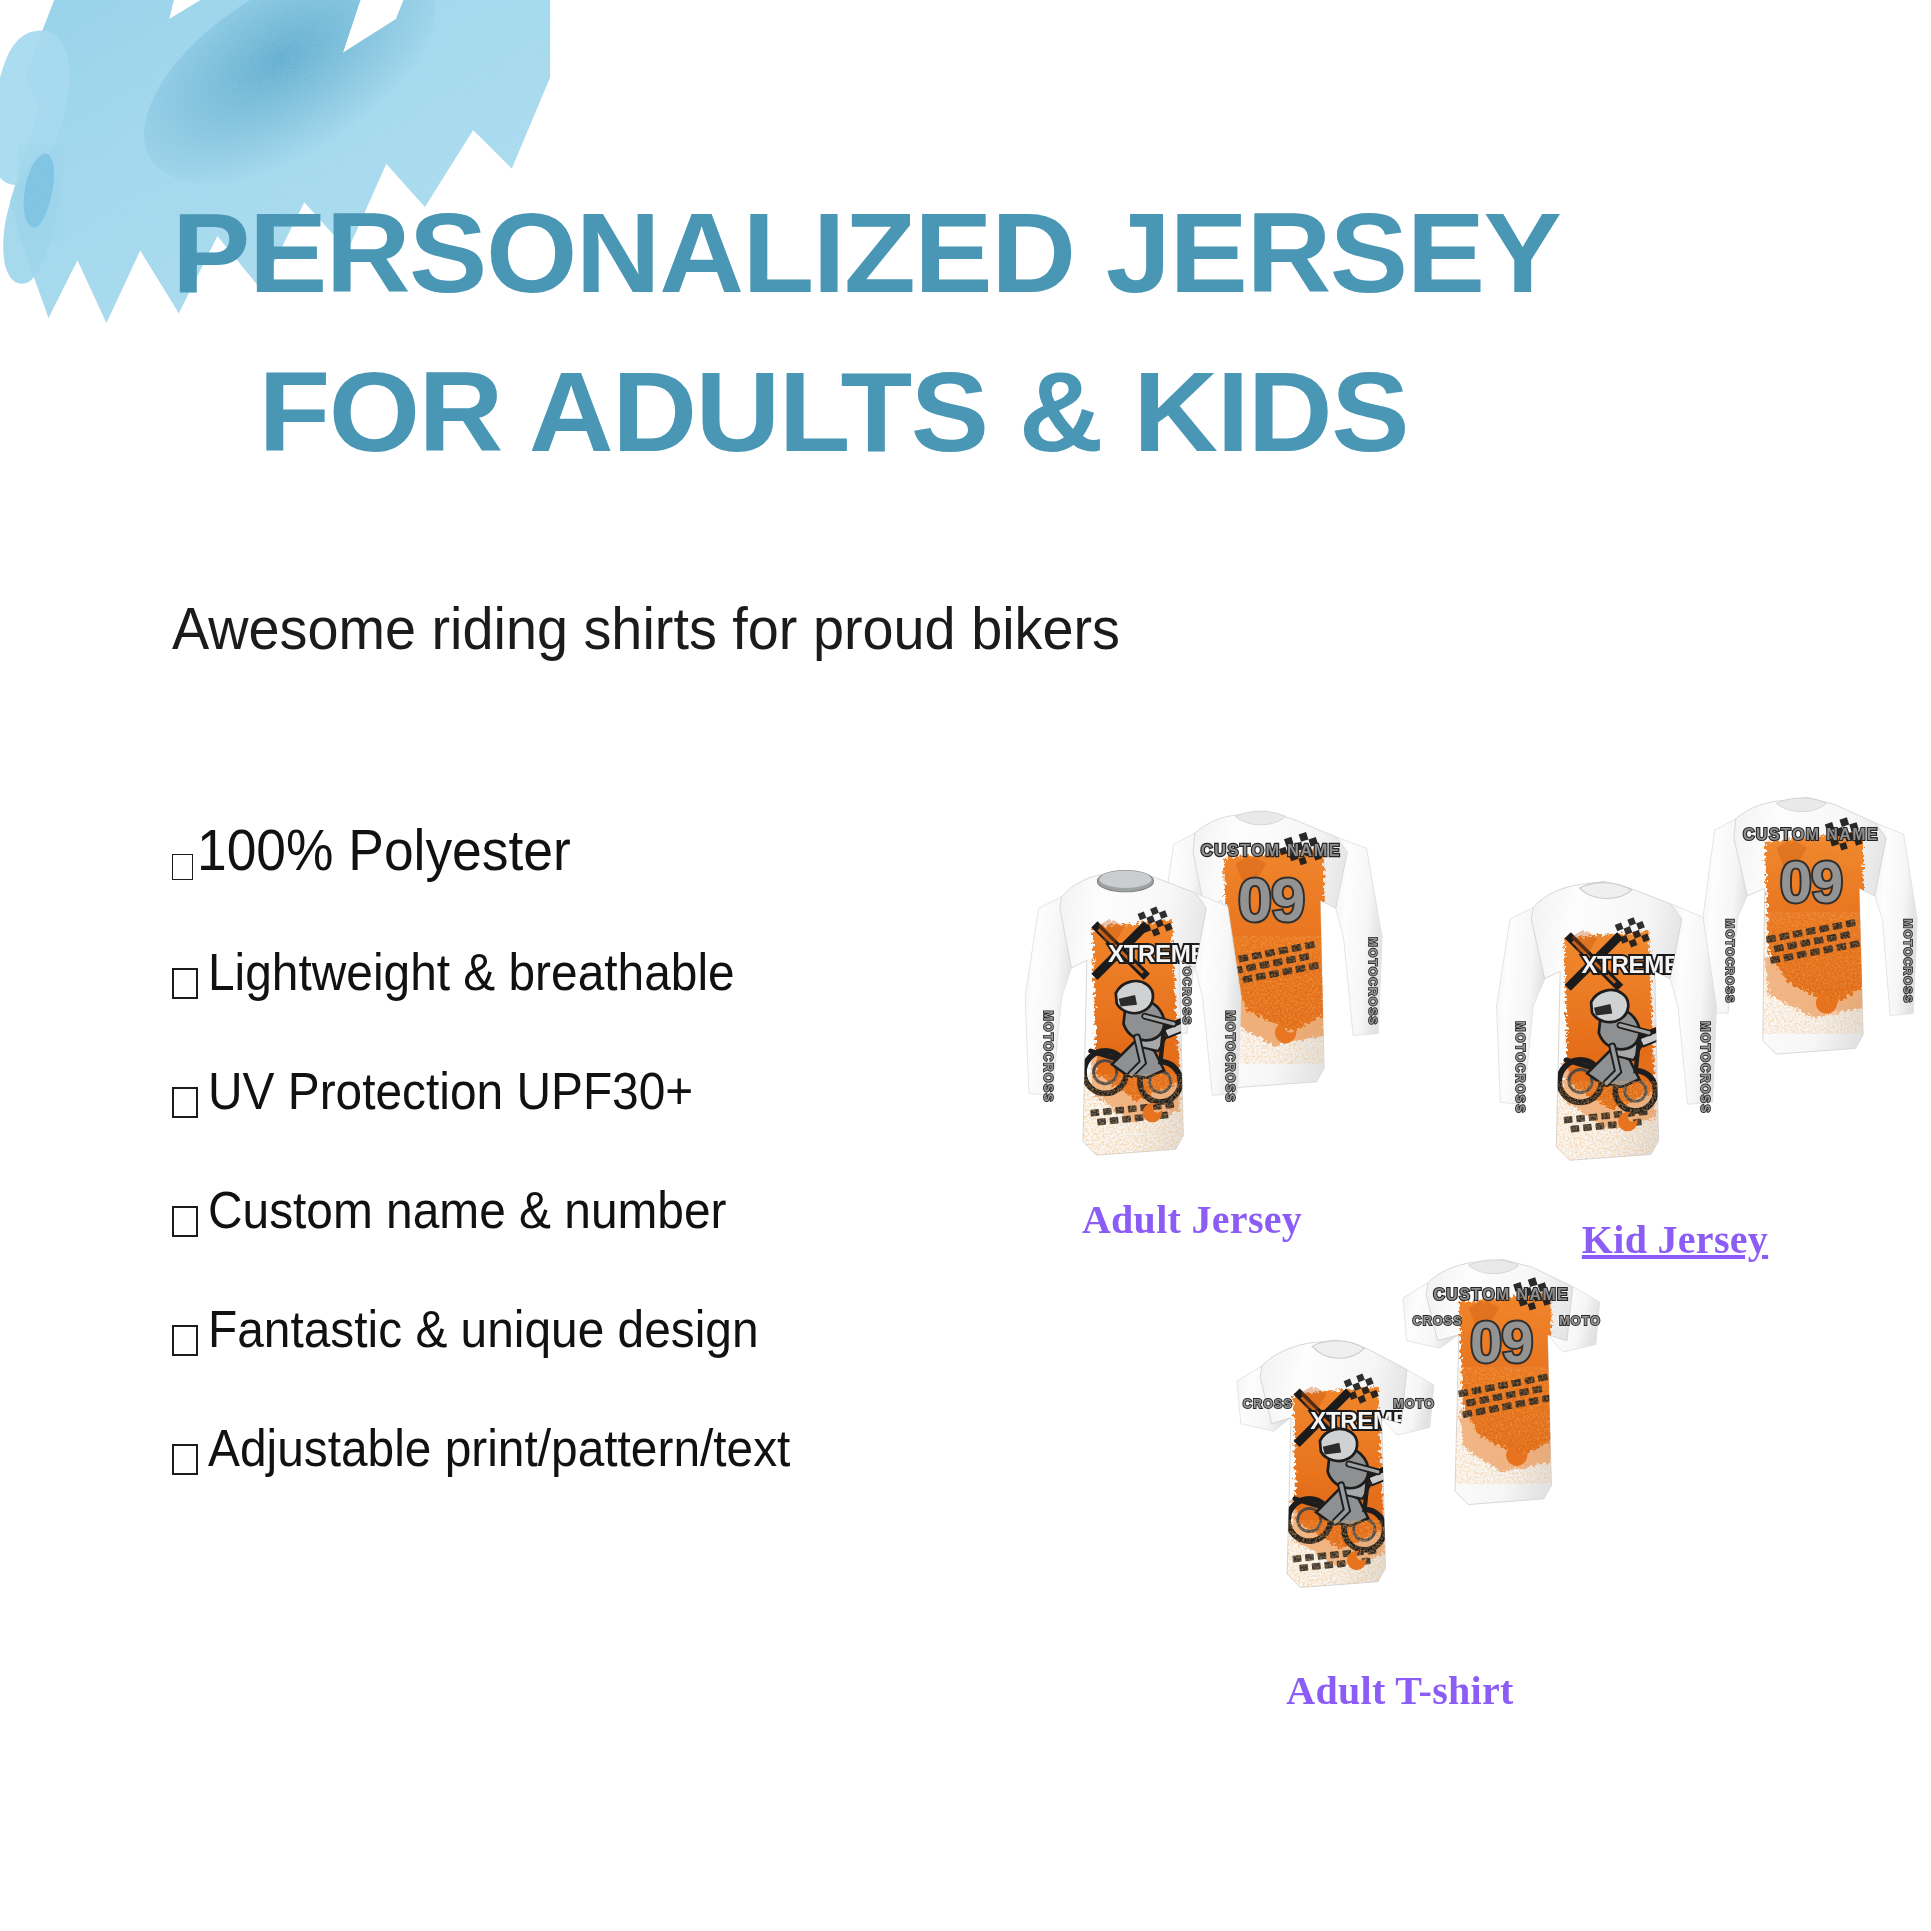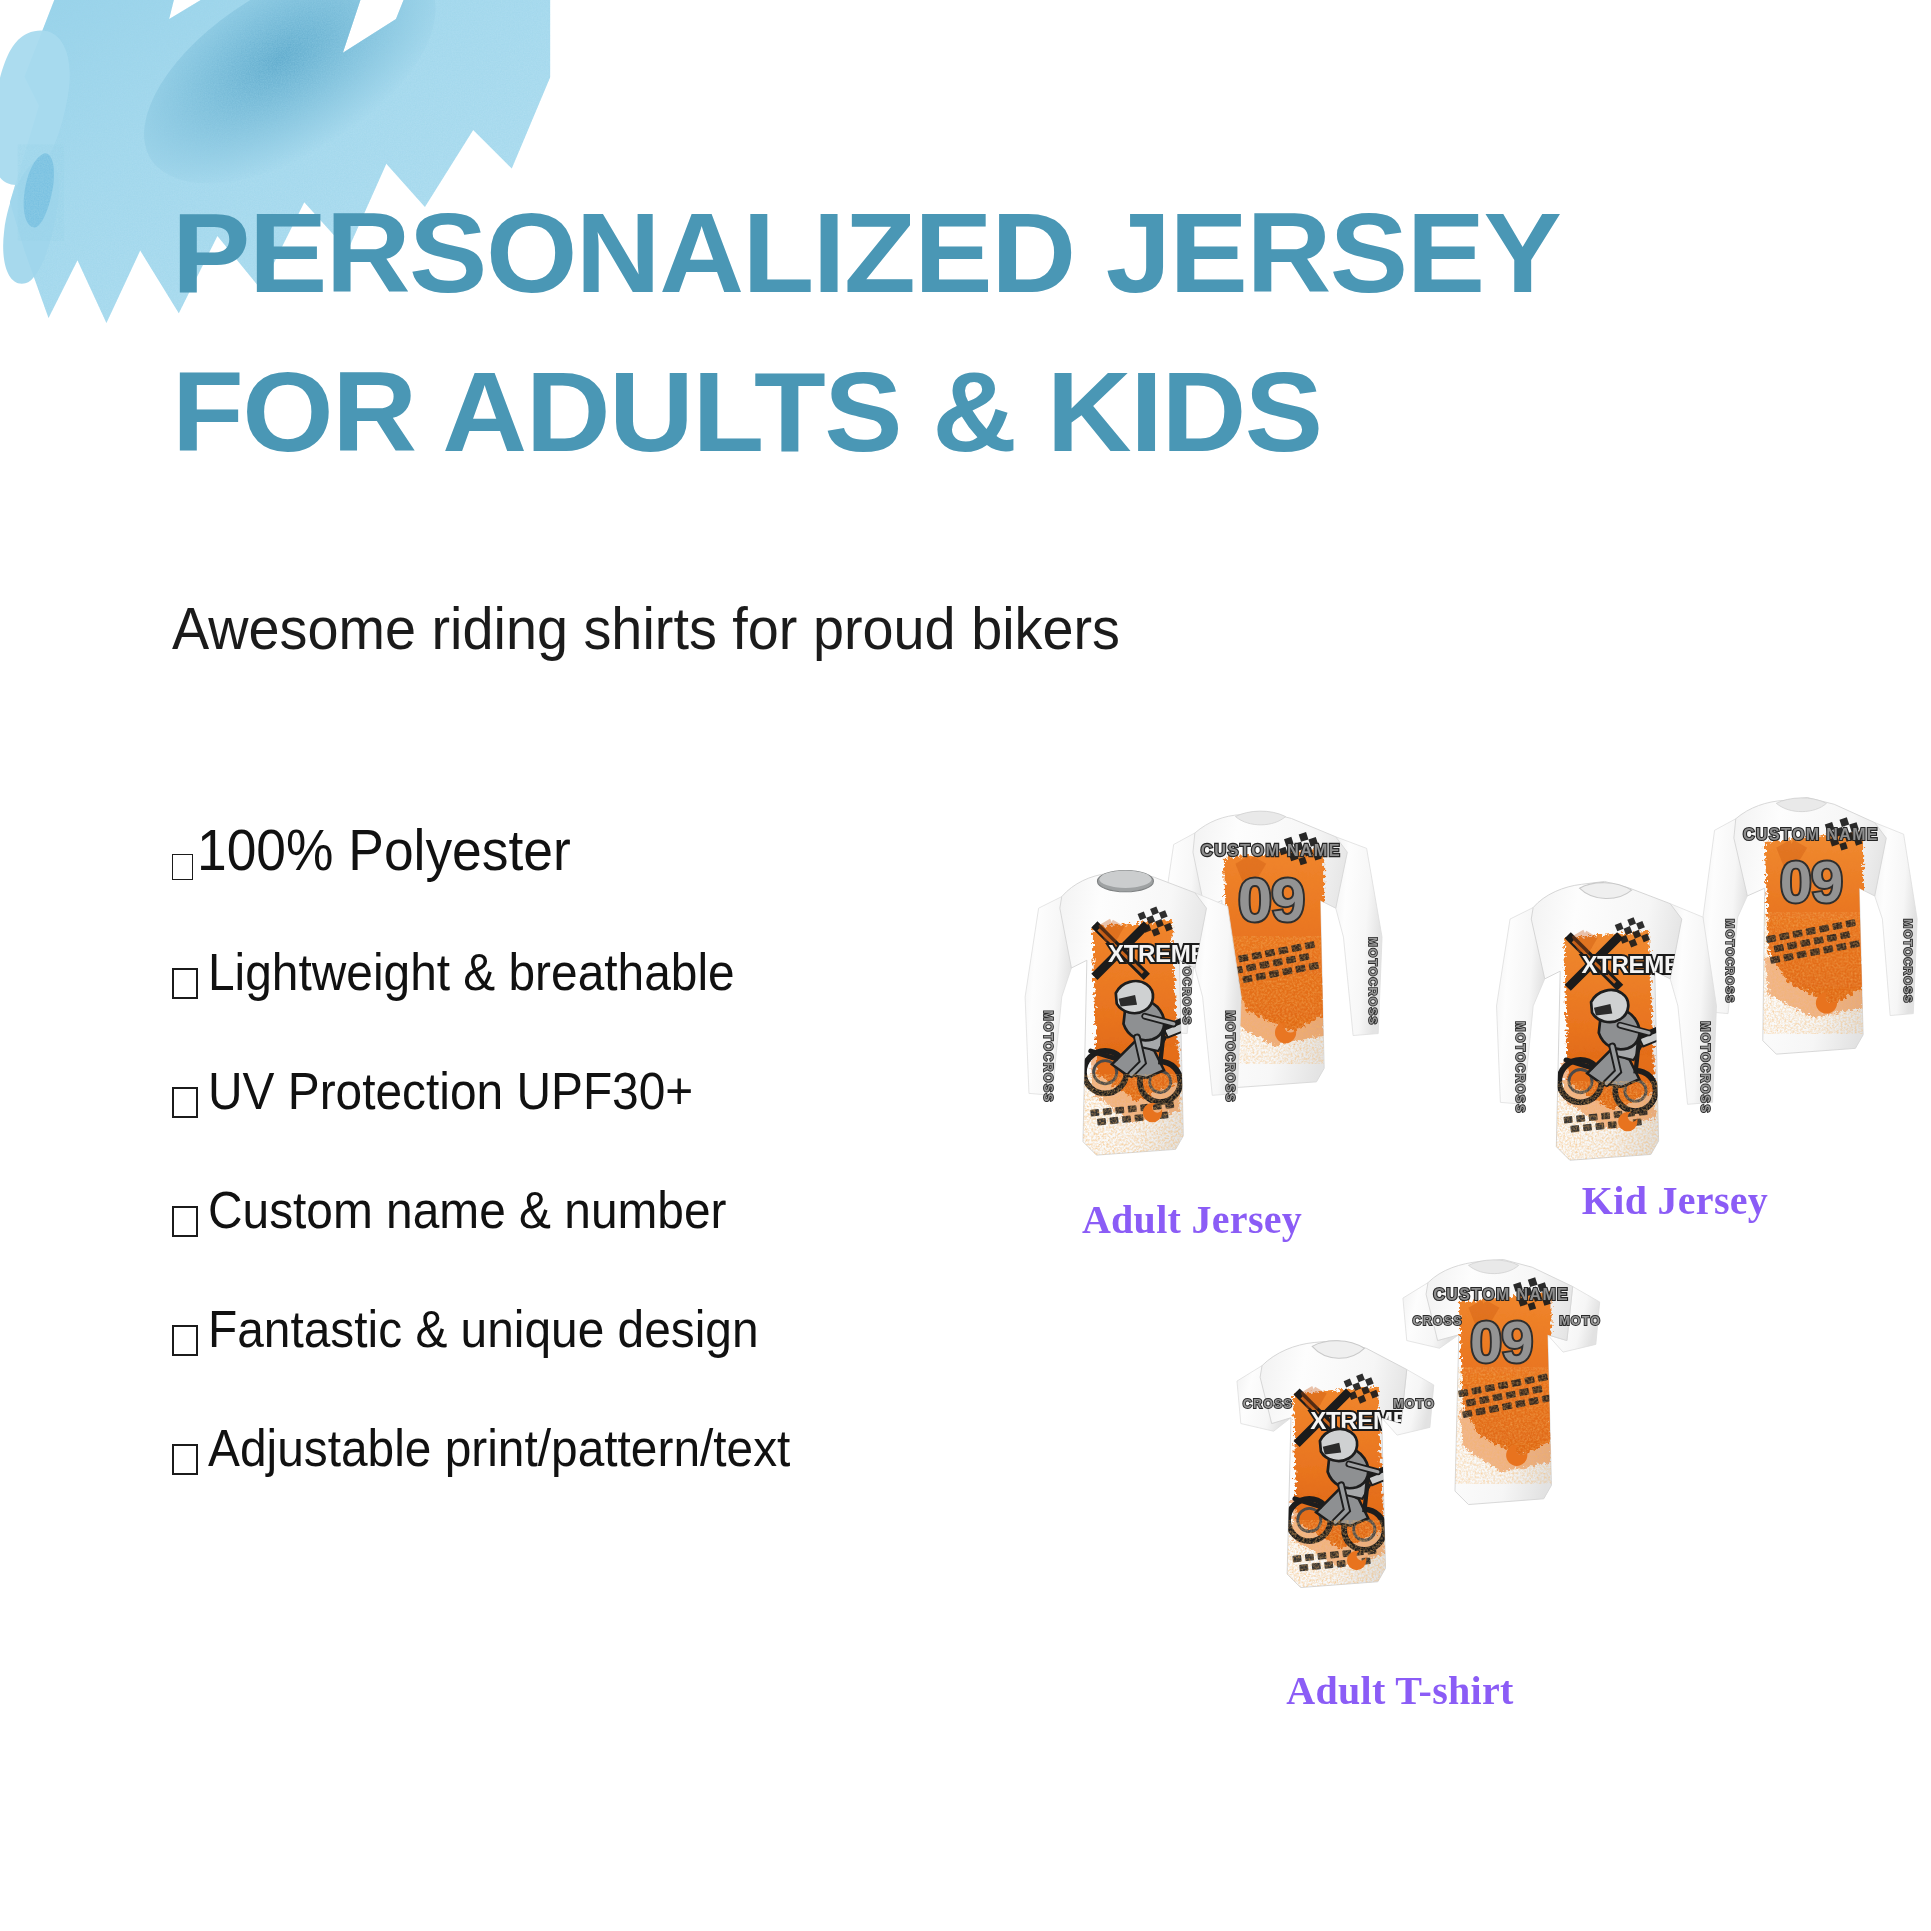--- a/index.html
+++ b/index.html
@@ -15,20 +15,21 @@
   #watercolor{
     position:absolute;left:-29px;top:-39px;
     width:599px;height:415px;
     pointer-events:none;
   }
 
   
   #headline{
     position:absolute;left:172px;top:198px;
     width:1284px;
+    text-align:center;
   }
   .h-line{
     font-family:"Liberation Sans",sans-serif;
     font-weight:bold;
     font-size:114px;
     line-height:0.97;
     letter-spacing:-1.4px;
     color:#4A97B5;
     white-space:nowrap;
     transform:scaleX(1.03);
@@ -88,21 +89,21 @@
     font-size:40px;
     color:#8b5cf6;
     letter-spacing:0.3px;
   }
   .shirt-stage{position:relative;width:100%;height:100%;}
   .shirt-svg{position:absolute;left:0;top:0;}
 
   #product-adult-jersey{left:0px;top:0px;width:492px;height:454px;}
   #product-adult-jersey .product-caption{top:404px;}
   #product-kid-jersey{left:483px;top:-9.7px;width:492px;height:454px;}
-  #product-kid-jersey .product-caption{top:395px;}
+  #product-kid-jersey .product-caption{top:434px;text-decoration:underline;}
   #product-adult-tshirt{left:208px;top:452px;width:492px;height:454px;}
   #product-adult-tshirt .product-caption{top:415px;margin-top:8px;}
 </style>
 </head>
 <body>
 
 <svg id="watercolor" viewBox="0 0 620 430" xmlns="http://www.w3.org/2000/svg">
   <defs>
     <linearGradient id="wcg" x1="0" y1="0" x2="0.8" y2="1">
       <stop offset="0%" stop-color="#8FCEE8"></stop>

